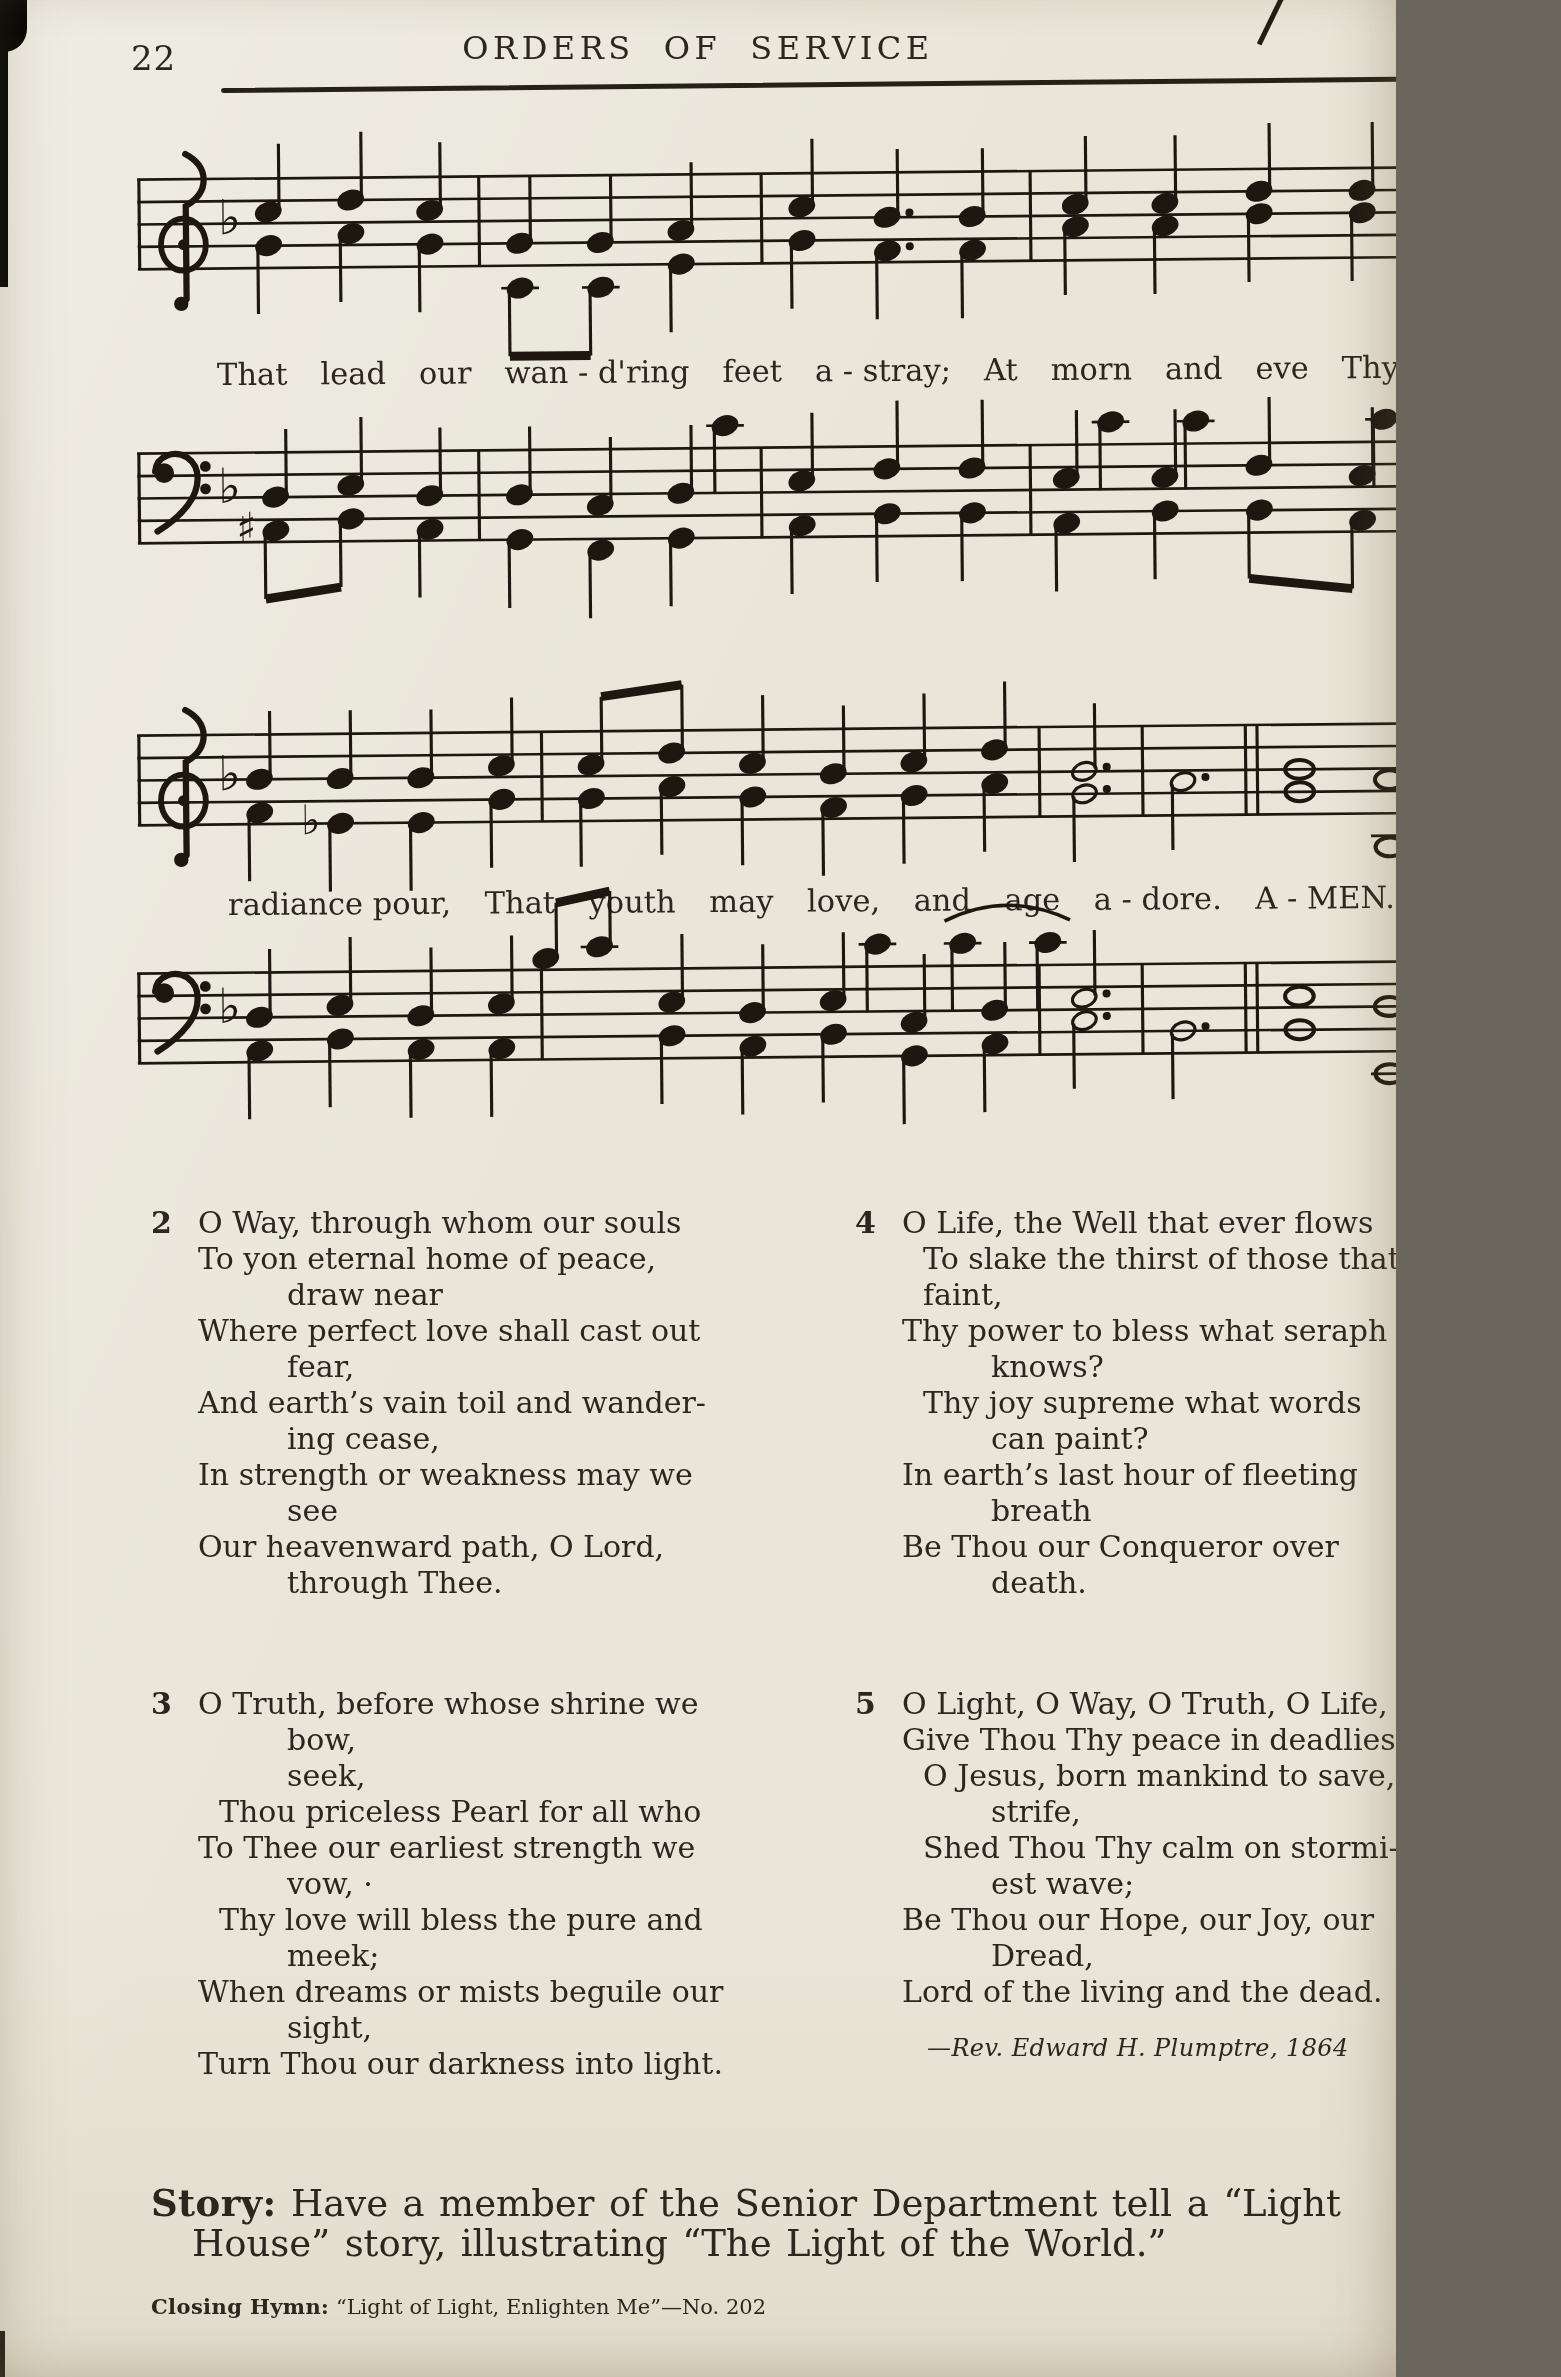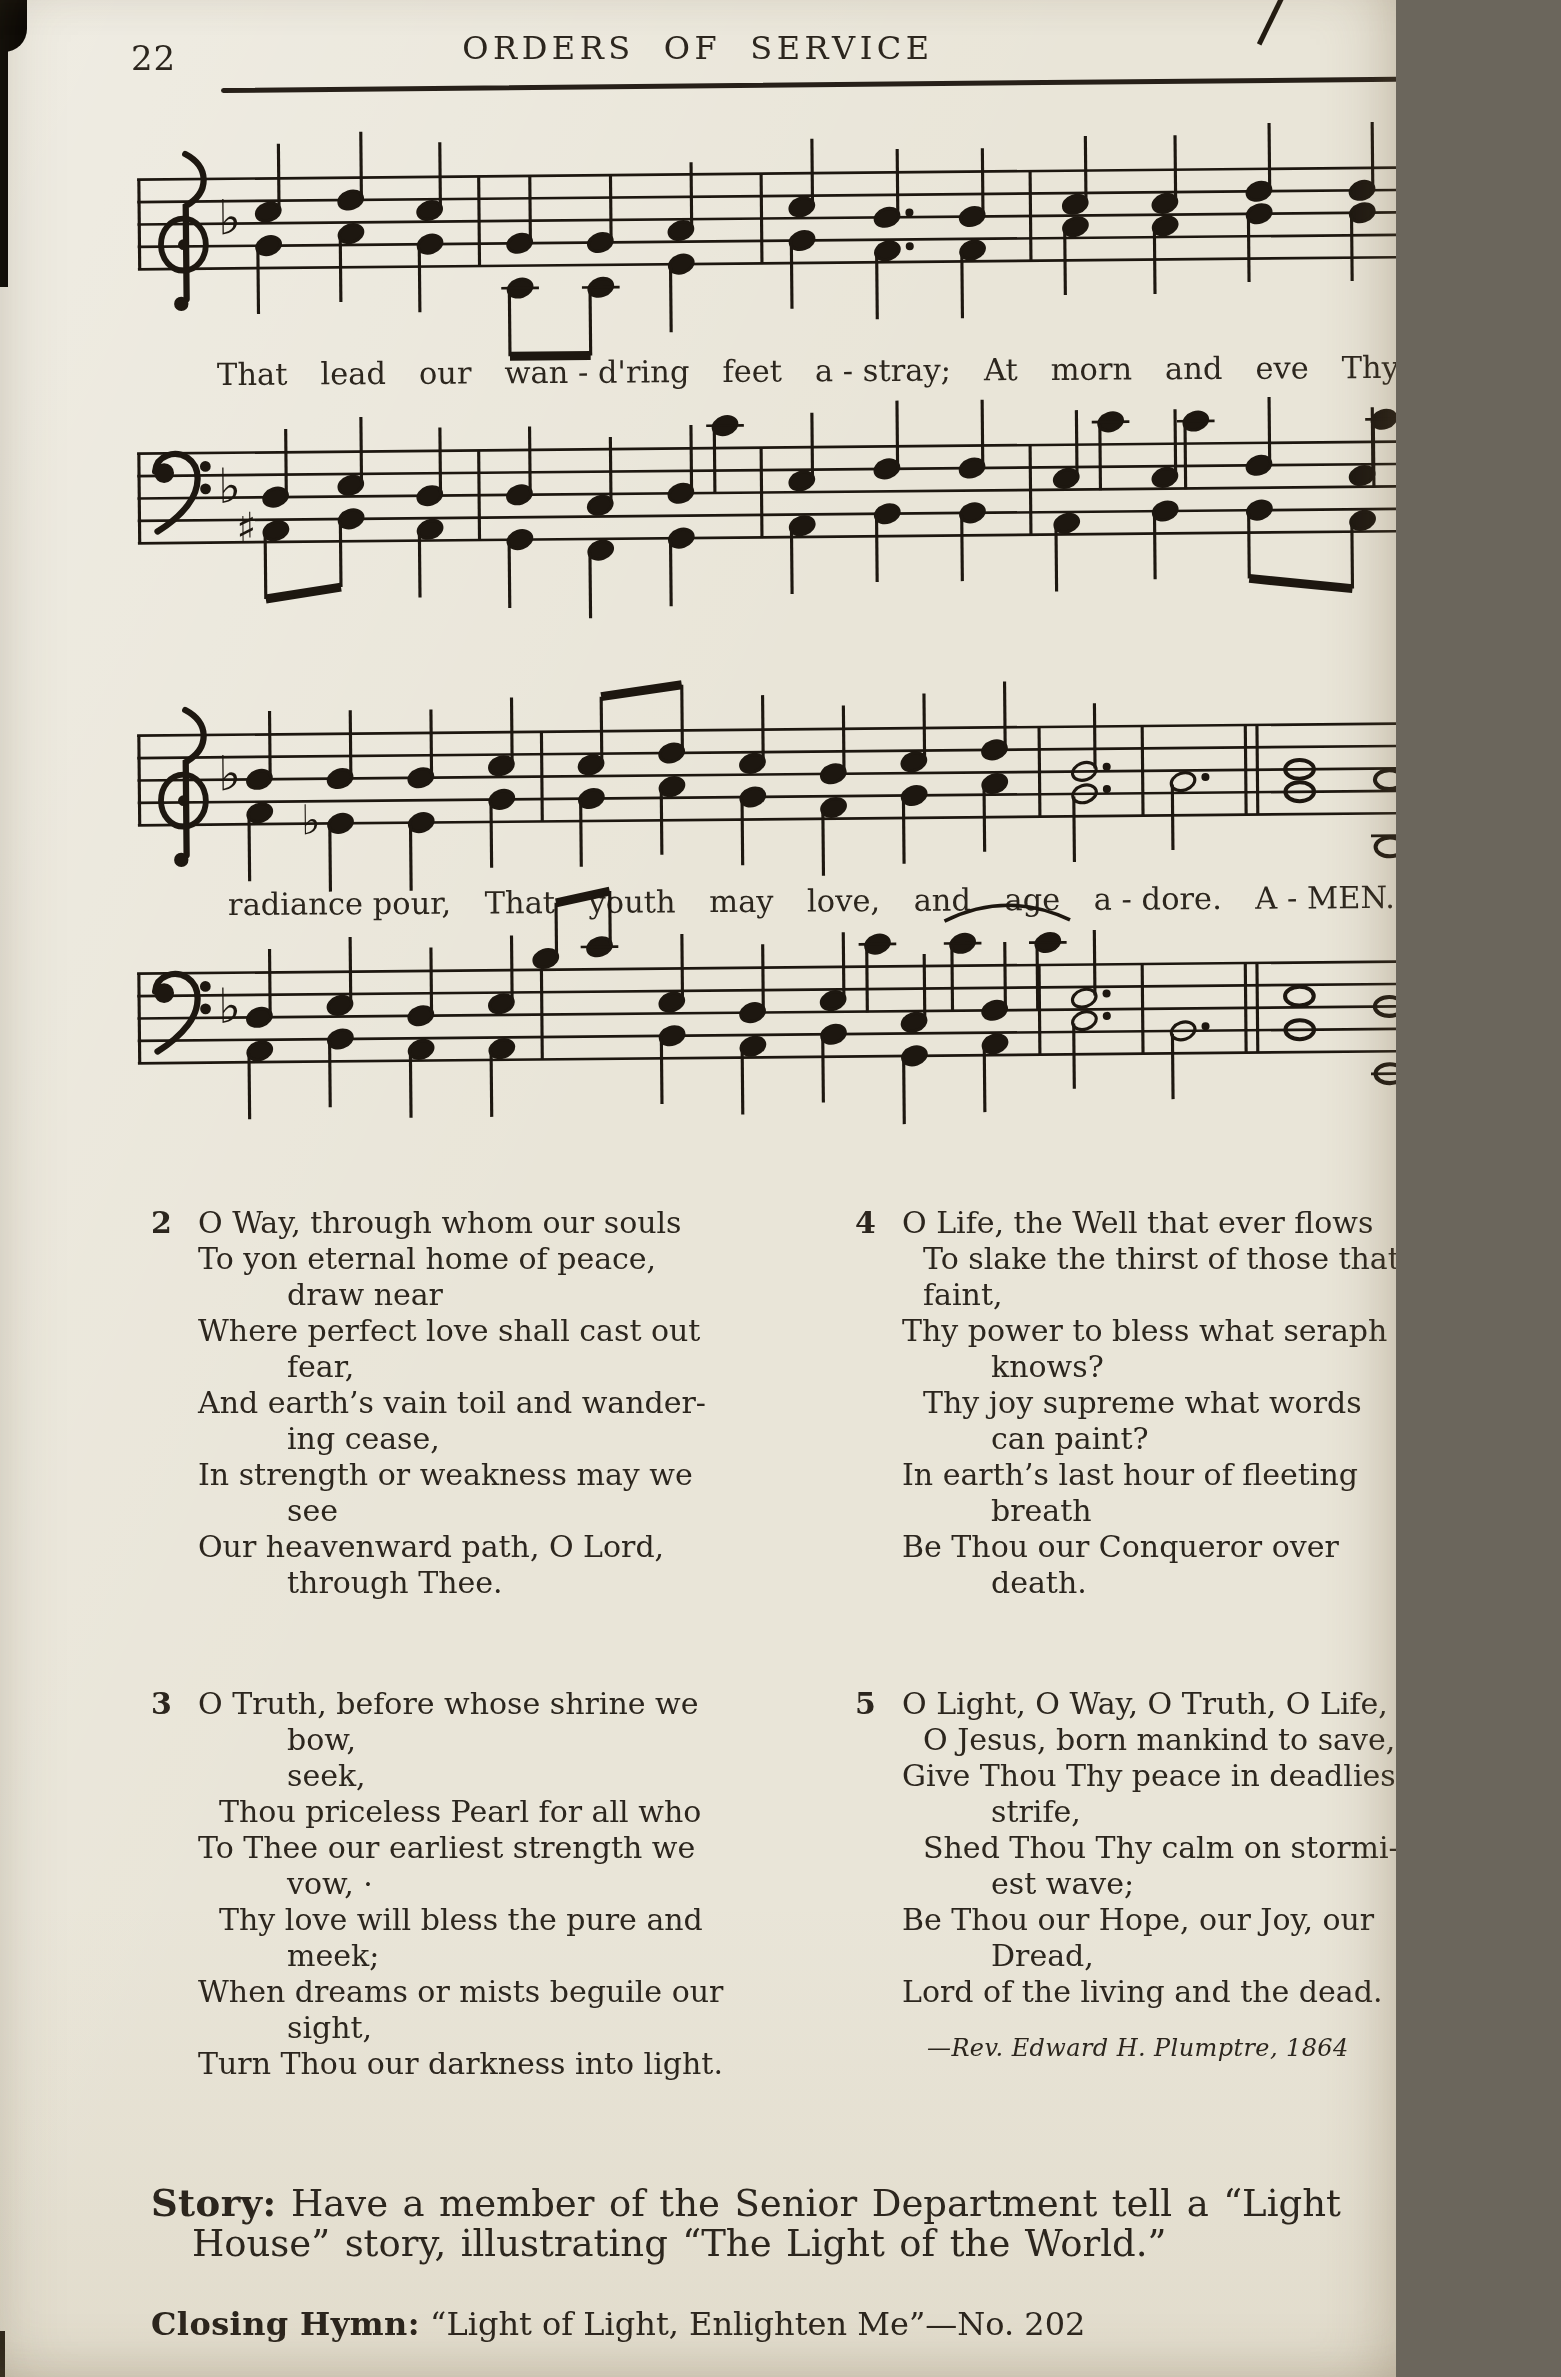--- a/index.html
+++ b/index.html
@@ -38,21 +38,21 @@
   .verse{position:absolute;width:655px;font-size:30px;line-height:36px;white-space:nowrap;}
   .verse .vnum{position:absolute;left:0;top:0;font-weight:700;}
   .verse .vl.i0{padding-left:47px;}
   .verse .vl.i1{padding-left:68px;}
   .verse .vl.i2{padding-left:136px;}
 
   .attrib{position:absolute;left:927px;top:2034px;font-style:italic;font-size:24px;letter-spacing:0.4px;}
 
   .story{position:absolute;left:151px;top:2146px;width:1289px;font-size:37px;line-height:40px;
          padding-left:41px;text-indent:-41px;word-spacing:2.7px;}
-  .closing{position:absolute;left:151px;top:2273px;width:1347px;font-size:32px;}
+  .closing{position:absolute;left:151px;top:2273px;width:1347px;font-size:21px;}
   .lbl{font-weight:700;letter-spacing:0.4px;}
 </style>
 </head>
 <body>
 
 <div class="page">
 
   <div class="blot-tl"></div>
   <div class="edge-left"></div>
   <div class="scratch-tr"></div>
@@ -432,22 +432,22 @@
       <div class="vl i2">vow, ·</div>
       <div class="vl i1">Thy love will bless the pure and</div>
       <div class="vl i2">meek;</div>
       <div class="vl i0">When dreams or mists beguile our</div>
       <div class="vl i2">sight,</div>
       <div class="vl i0">Turn Thou our darkness into light.</div>
     </section>
   <section class="verse" style="left:855px;top:1686px">
       <span class="vnum">5</span>
       <div class="vl i0">O Light, O Way, O Truth, O Life,</div>
+      <div class="vl i0">Give Thou Thy peace in deadliest</div>
       <div class="vl i1">O Jesus, born mankind to save,</div>
-      <div class="vl i0">Give Thou Thy peace in deadliest</div>
       <div class="vl i2">strife,</div>
       <div class="vl i1">Shed Thou Thy calm on stormi-</div>
       <div class="vl i2">est wave;</div>
       <div class="vl i0">Be Thou our Hope, our Joy, our</div>
       <div class="vl i2">Dread,</div>
       <div class="vl i0">Lord of the living and the dead.</div>
     </section>
 
   <div class="attrib">—Rev. Edward H. Plumptre, 1864</div>
 

